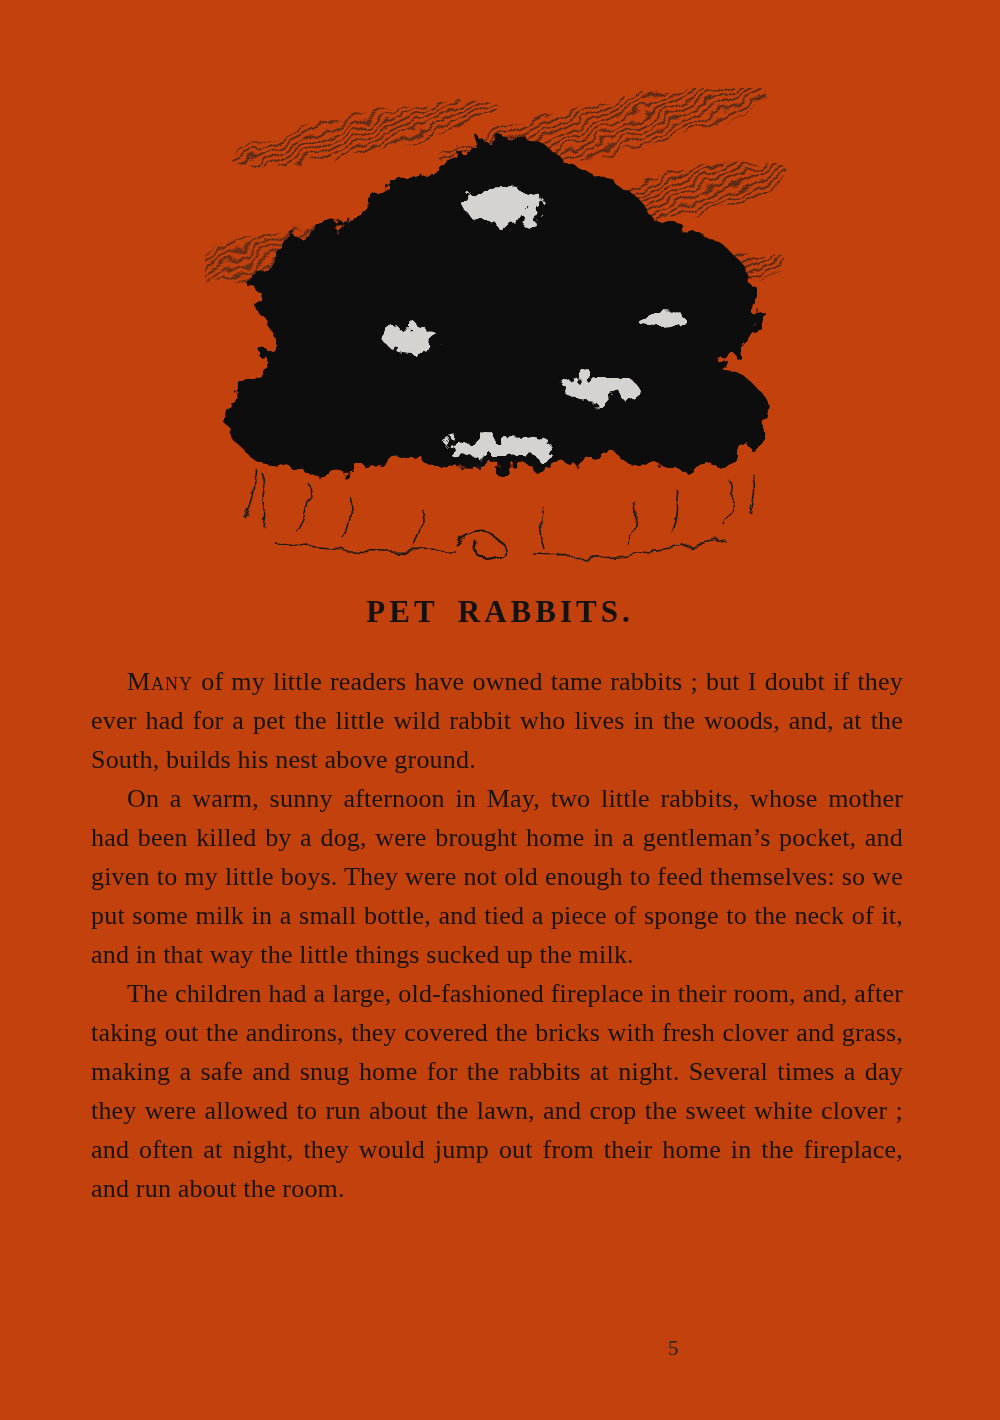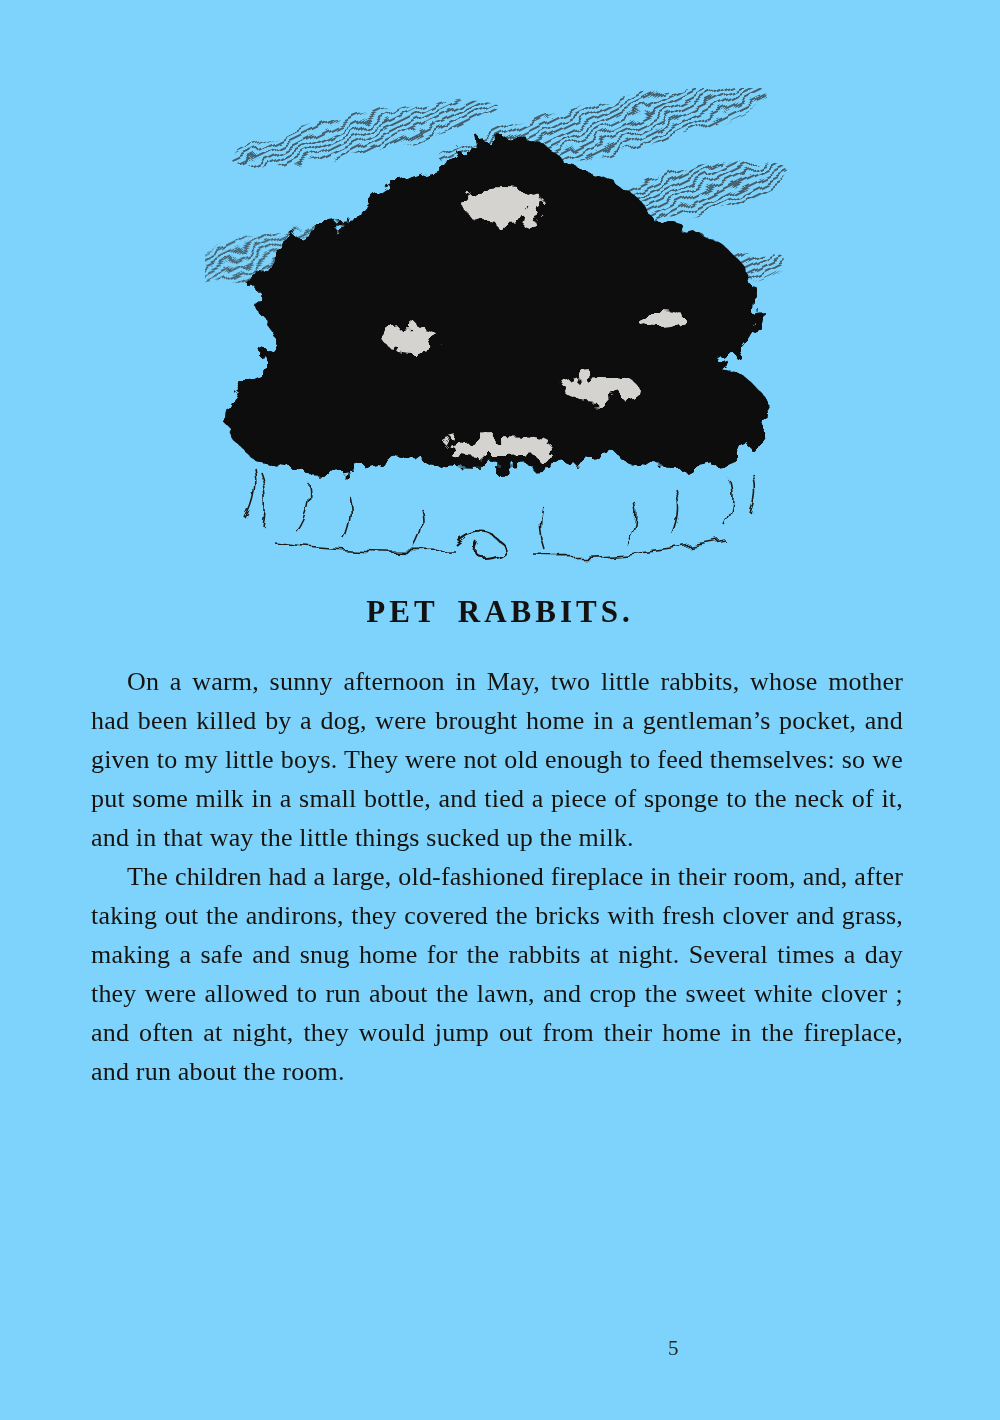--- a/index.html
+++ b/index.html
@@ -5,21 +5,21 @@
   html, body {
     margin: 0;
     padding: 0;
     background: #e8e8e4;
   }
   .sheet {
     position: relative;
     width: 1000px;
     height: 1420px;
     margin: 0 auto;
-    background: #7dd3fc;
+    background: #c2410c;
     font-family: "Liberation Serif", "DejaVu Serif", serif;
     color: #17130f;
     overflow: hidden;
   }
   .figure-wrap {
     position: absolute;
     top: 88px;
     left: 0;
     width: 100%;
     display: flex;
@@ -129,19 +129,20 @@
         <path d="M330 468 q 90 4 190 -16"></path>
       </g>
 
       <path d="M252 458 q 22 -20 40 -8 q 16 12 -6 18 q -20 5 -12 -12" stroke="#15130f" stroke-width="2" fill="none" filter="url(#rough)"></path>
     </svg>
   </figure>
 
   <h1 class="page-title">PET  RABBITS.</h1>
 
   <div class="text-block">
+    <p><span class="lead-word">Many</span><span> of my little readers have owned tame rabbits ; but I doubt if they ever had for a pet the little wild rabbit who lives in the woods, and, at the South, builds his nest above ground.</span></p>
     <p>On a warm, sunny afternoon in May, two little rabbits, whose mother had been killed by a dog, were brought home in a gentleman’s pocket, and given to my little boys.  They were not old enough to feed themselves: so we put some milk in a small bottle, and tied a piece of sponge to the neck of it, and in that way the little things sucked up the milk.</p>
     <p>The children had a large, old-fashioned fireplace in their room, and, after taking out the andirons, they covered the bricks with fresh clover and grass, making a safe and snug home for the rabbits at night.  Several times a day they were allowed to run about the lawn, and crop the sweet white clover ; and often at night, they would jump out from their home in the fireplace, and run about the room.</p>
   </div>
 
   <div class="page-number">5</div>
 
 </div>
 
 </body></html>

